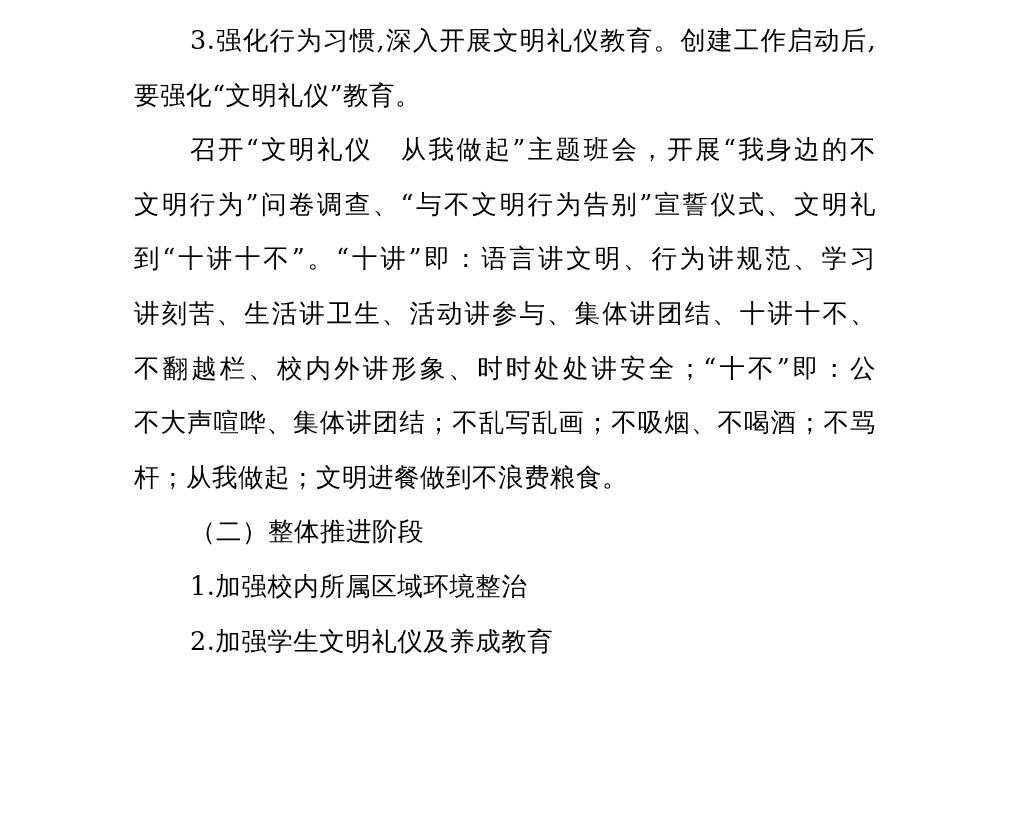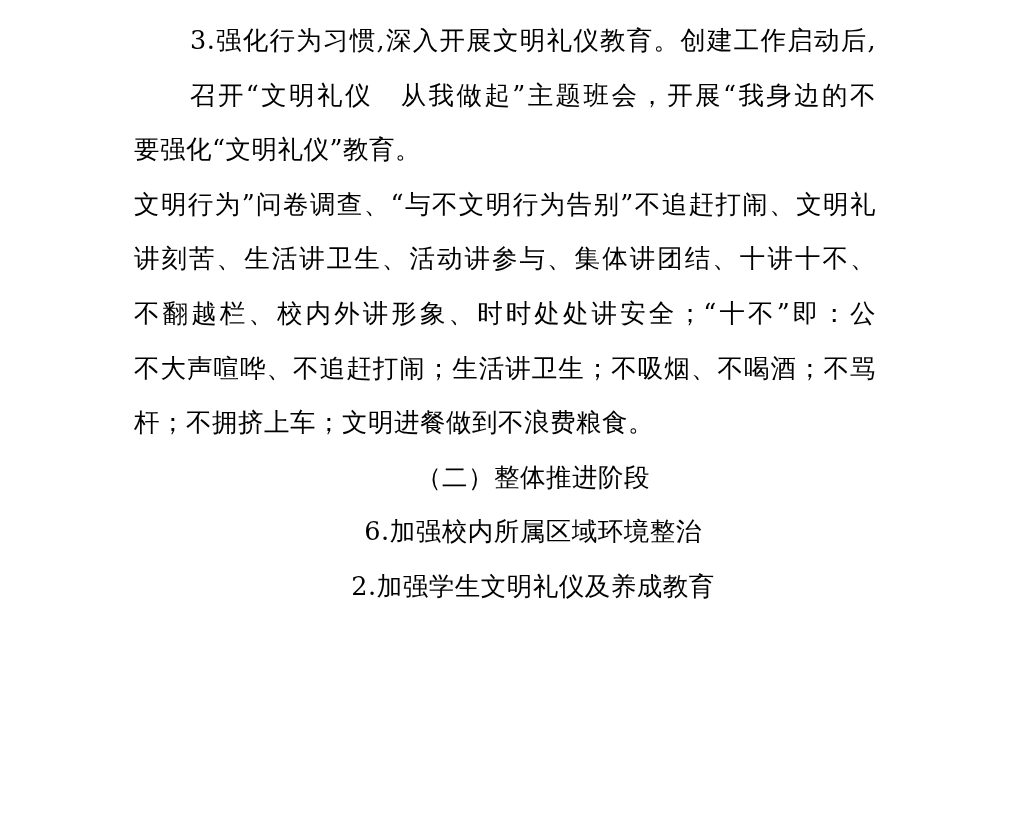--- a/index.html
+++ b/index.html
@@ -33,33 +33,33 @@
   }
   .line.justify {
     white-space: normal;
     text-align: justify;
     text-align-last: justify;
     text-justify: inter-character;
     word-break: keep-all;
   }
   .line.indent {
     padding-left: 56px;
-    text-align: center;
   }
 </style>
 </head>
 <body>
 
 <div class="page">
   <div class="doc-body" id="doc-body">
       <div class="line indent justify">3.强化行为习惯,深入开展文明礼仪教育。创建工作启动后,</div>
+      <div class="line">要强化“文明礼仪”教育。</div>
       <div class="line indent justify">召开“文明礼仪　从我做起”主题班会，开展“我身边的不</div>
-      <div class="line">要强化“文明礼仪”教育。</div>
-      <div class="line justify">文明行为”问卷调查、“与不文明行为告别”不追赶打闹、文明礼</div>
+      <div class="line justify">文明行为”问卷调查、“与不文明行为告别”宣誓仪式、文明礼</div>
+      <div class="line justify">到“十讲十不”。“十讲”即：语言讲文明、行为讲规范、学习</div>
       <div class="line justify">讲刻苦、生活讲卫生、活动讲参与、集体讲团结、十讲十不、</div>
       <div class="line justify">不翻越栏、校内外讲形象、时时处处讲安全；“十不”即：公</div>
-      <div class="line justify">不大声喧哗、不追赶打闹；生活讲卫生；不吸烟、不喝酒；不骂</div>
-      <div class="line">杆；不拥挤上车；文明进餐做到不浪费粮食。</div>
+      <div class="line justify">不大声喧哗、集体讲团结；不乱写乱画；不吸烟、不喝酒；不骂</div>
+      <div class="line">杆；从我做起；文明进餐做到不浪费粮食。</div>
       <div class="line indent">（二）整体推进阶段</div>
-      <div class="line indent">6.加强校内所属区域环境整治</div>
+      <div class="line indent">1.加强校内所属区域环境整治</div>
       <div class="line indent">2.加强学生文明礼仪及养成教育</div>
     </div>
 </div>
 
 </body></html>

